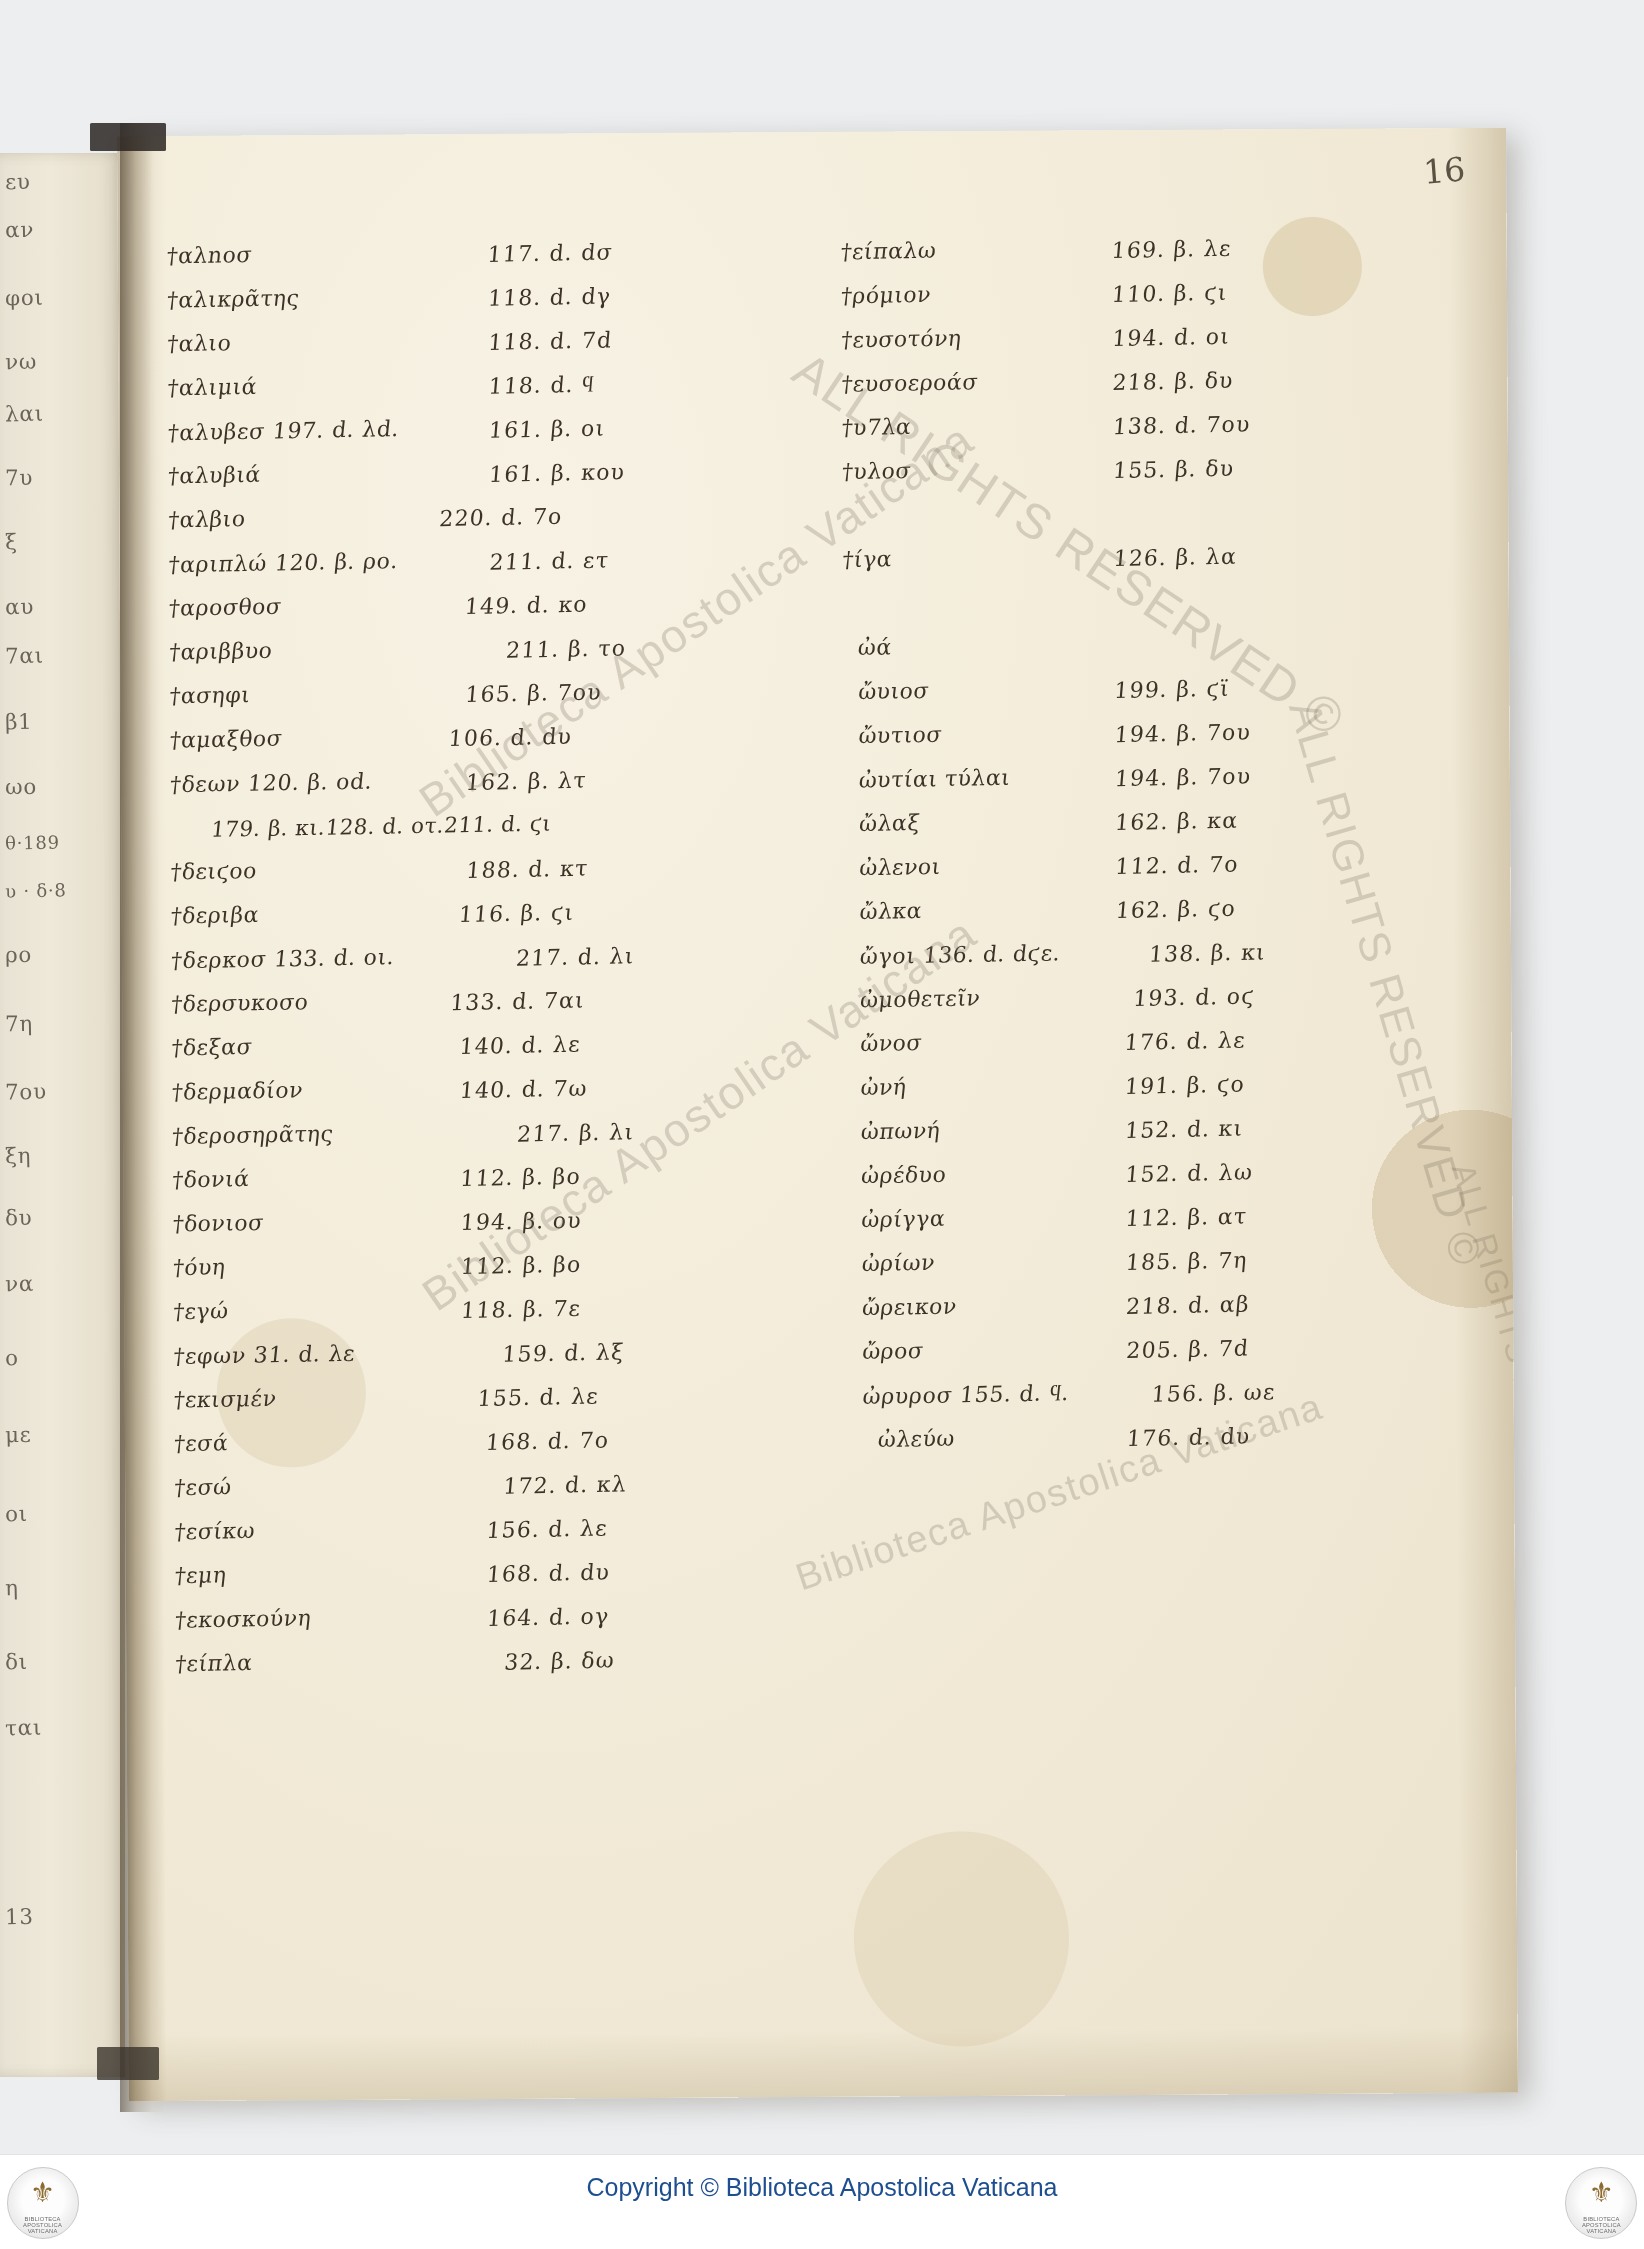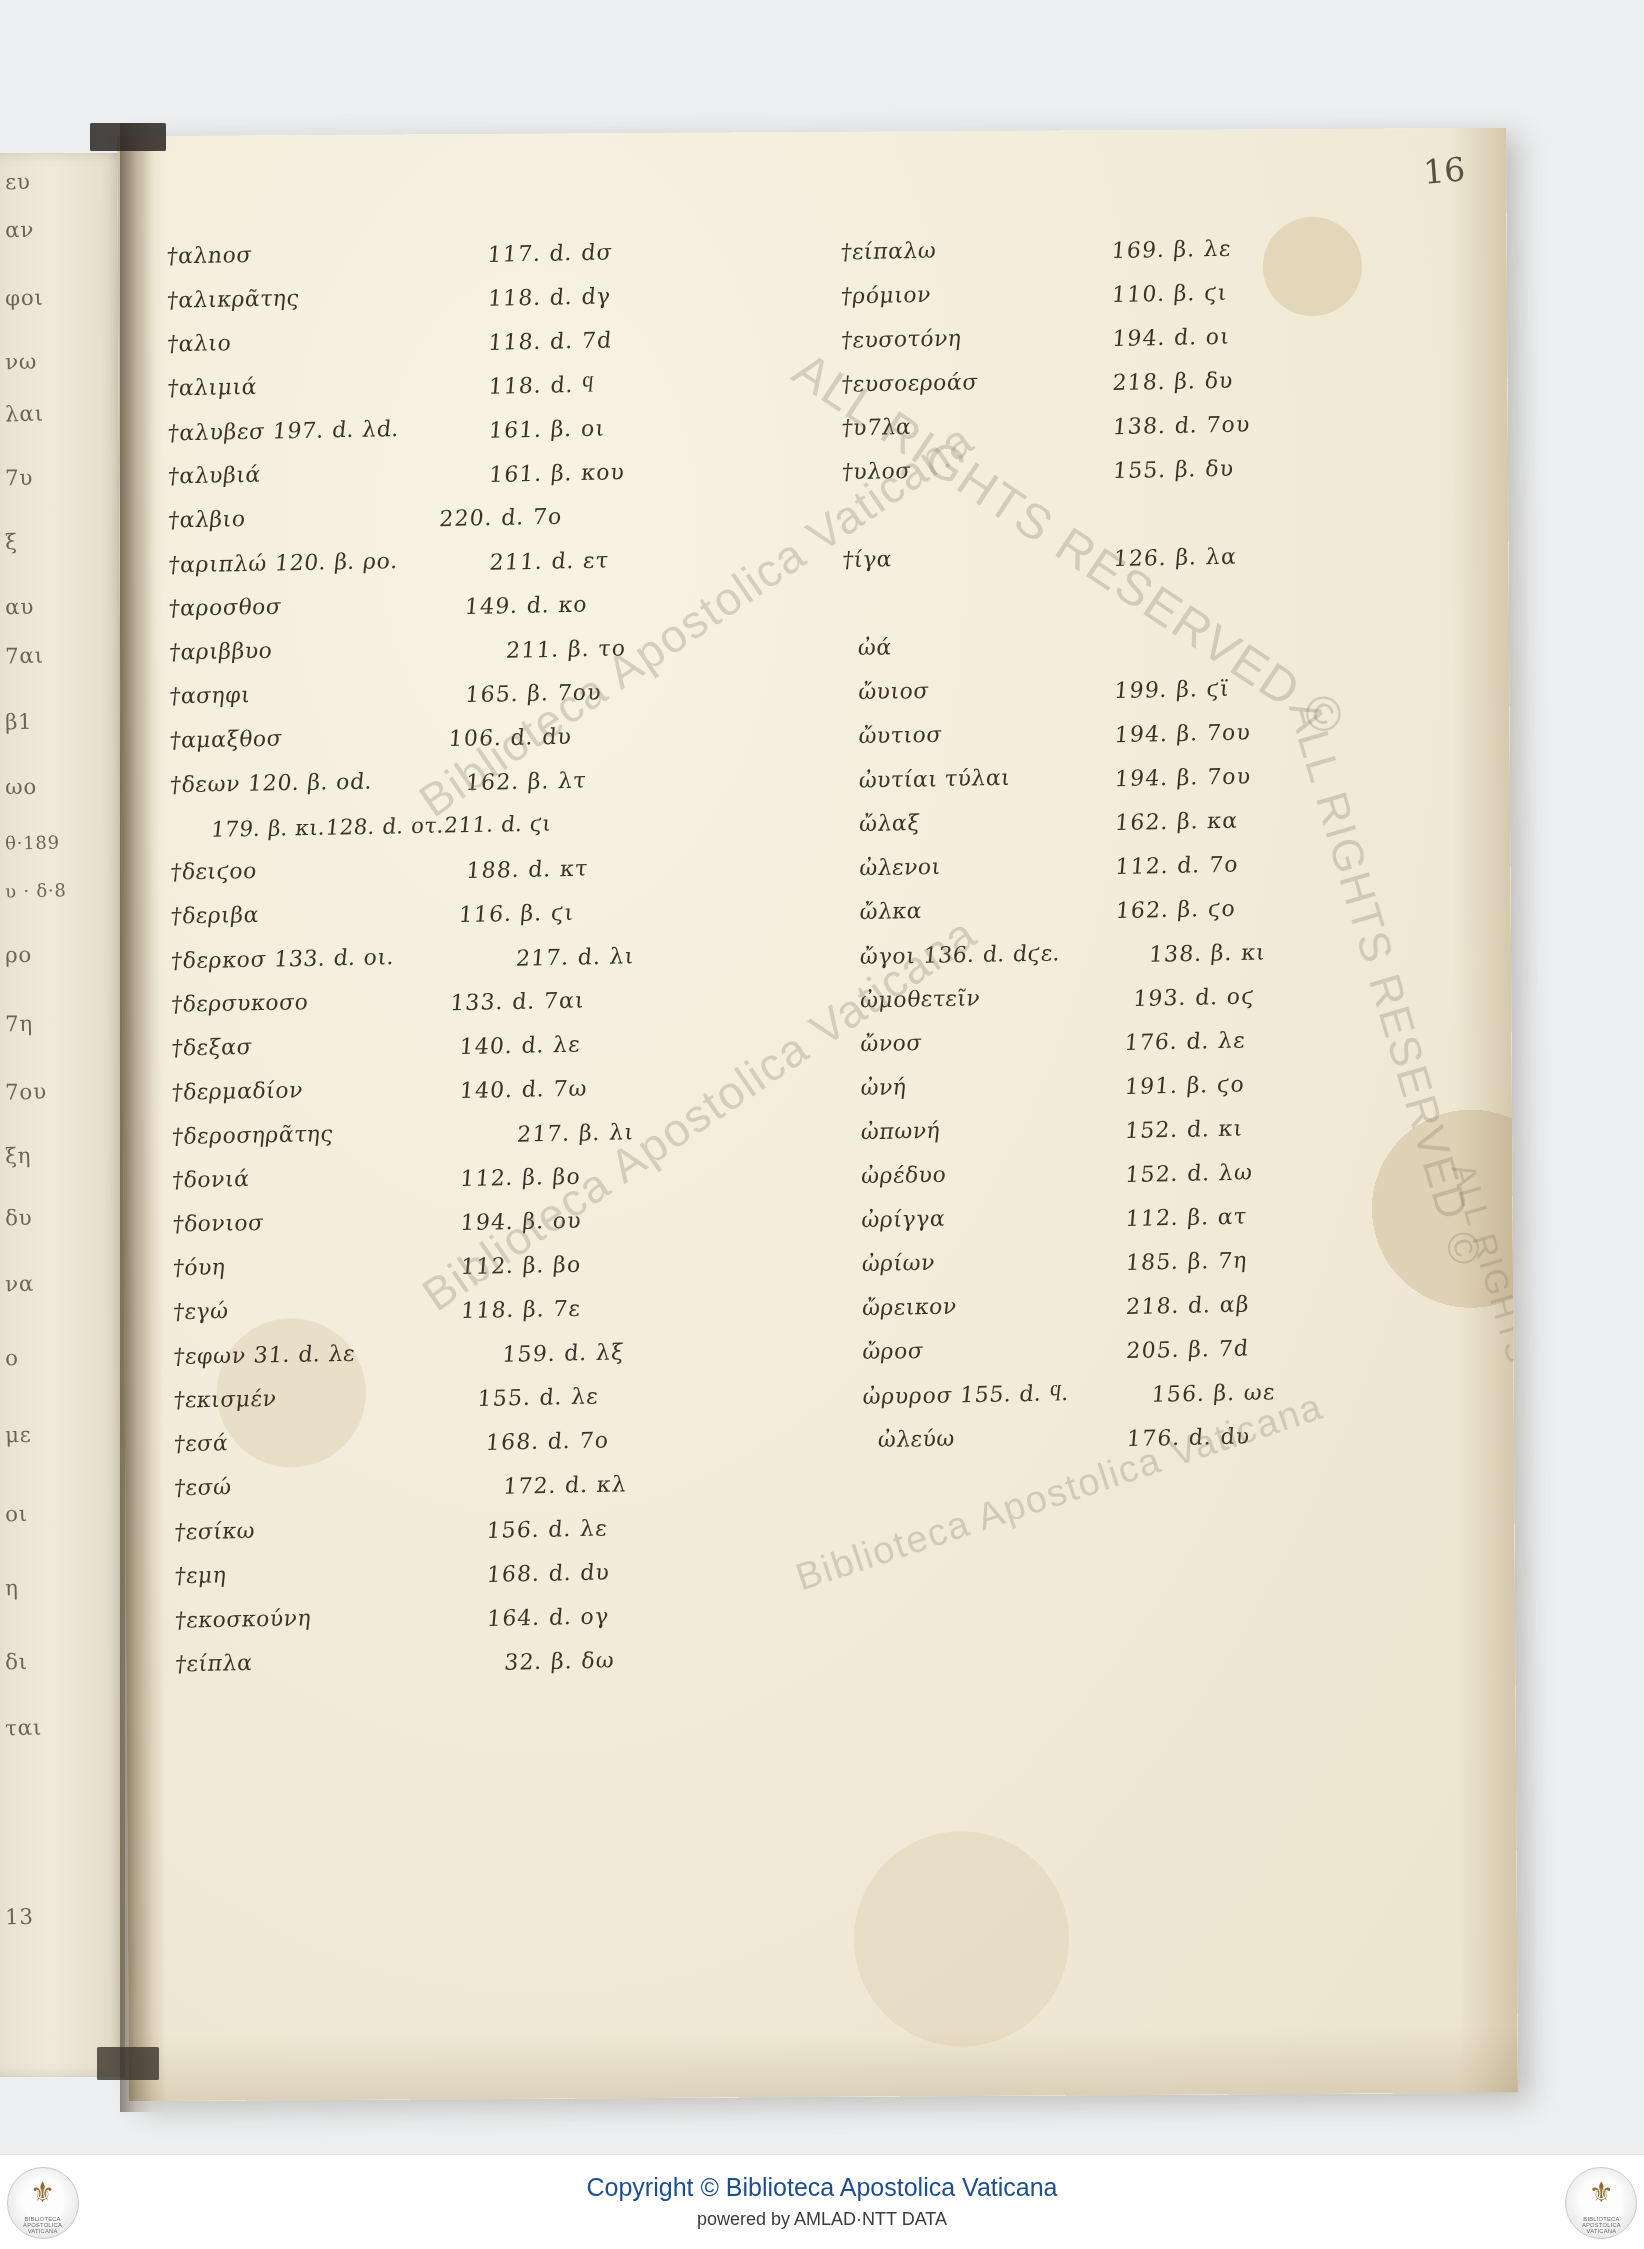--- a/index.html
+++ b/index.html
@@ -507,19 +507,18 @@
   <div id="binding-top"></div>
   <div id="binding-bottom"></div>
 </div>
 
 <div id="footer">
   <div class="crest" id="crest-left">
     <div class="keys">⚜</div>
     <div class="ring">BIBLIOTECA APOSTOLICA VATICANA</div>
   </div>
   <div id="footer-text">Copyright © Biblioteca Apostolica Vaticana</div>
-  <div id="footer-sub">powered by AMLAD·NTT DATA</div>
   <div class="crest" id="crest-right">
     <div class="keys">⚜</div>
     <div class="ring">BIBLIOTECA APOSTOLICA VATICANA</div>
   </div>
 </div>
 
 
 </body></html>

